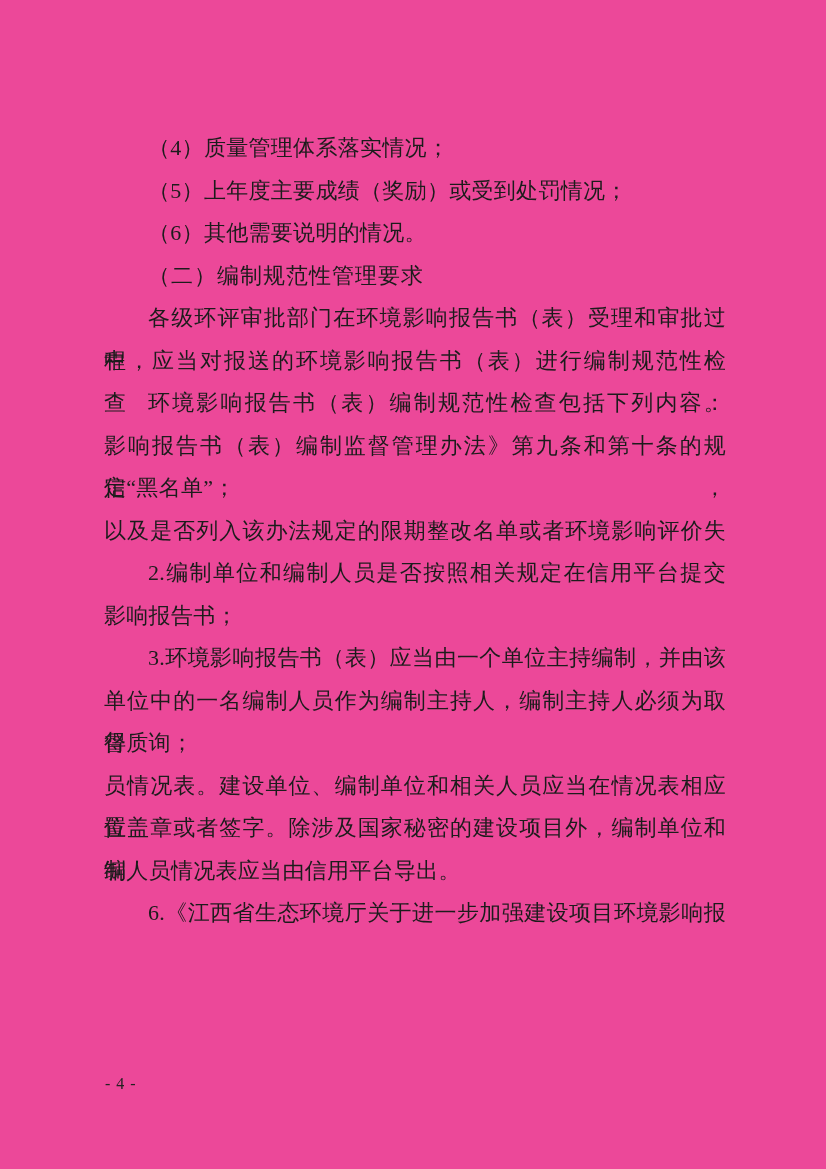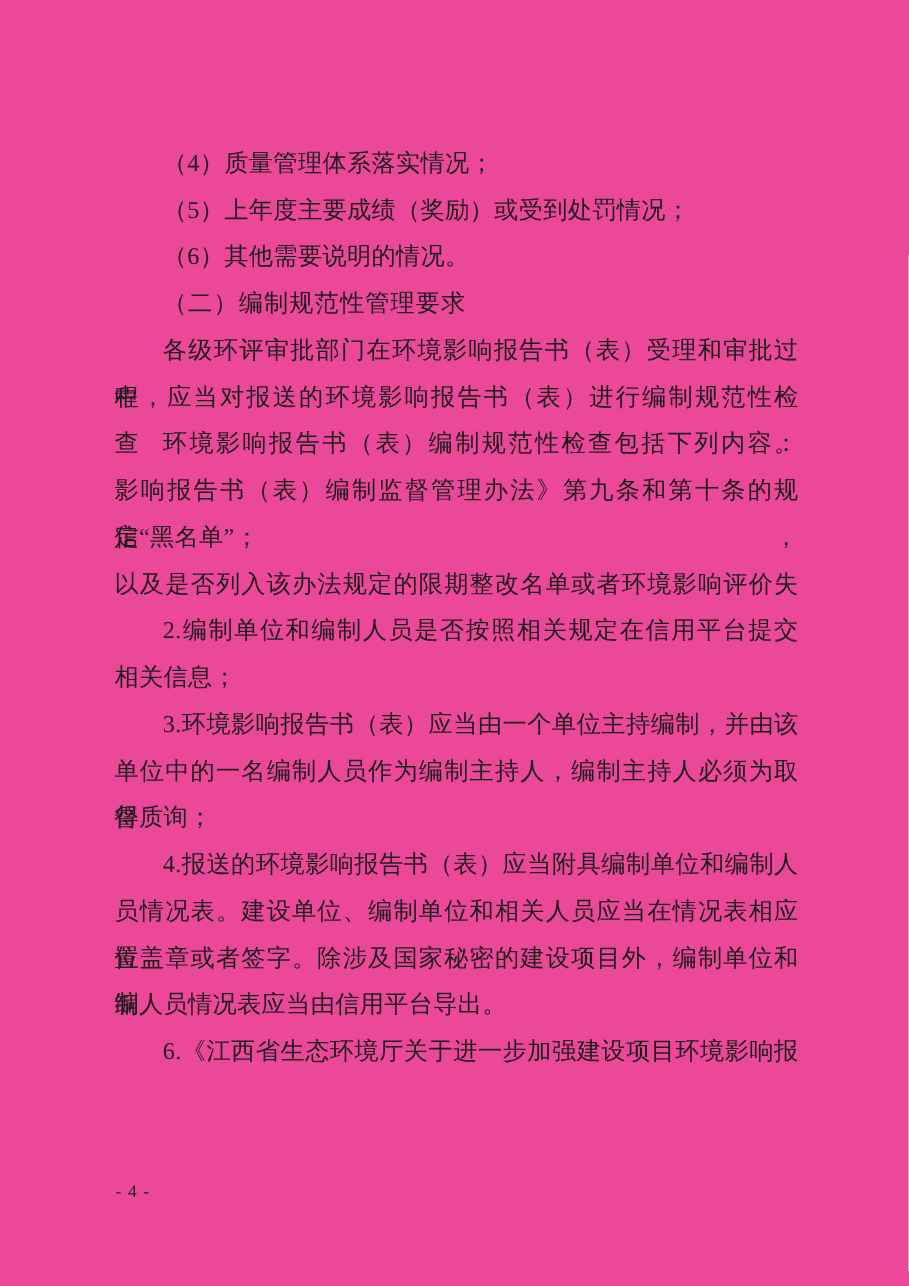--- a/index.html
+++ b/index.html
@@ -59,24 +59,23 @@
       <div class="doc-line indent">（5）上年度主要成绩（奖励）或受到处罚情况；</div>
       <div class="doc-line indent">（6）其他需要说明的情况。</div>
       <div class="doc-line indent heading">（二）编制规范性管理要求</div>
       <div class="doc-line indent full">各级环评审批部门在环境影响报告书（表）受理和审批过程</div>
       <div class="doc-line full">中，应当对报送的环境影响报告书（表）进行编制规范性检查。</div>
       <div class="doc-line indent full">环境影响报告书（表）编制规范性检查包括下列内容：</div>
       <div class="doc-line full">影响报告书（表）编制监督管理办法》第九条和第十条的规定，</div>
       <div class="doc-line">信“黑名单”；</div>
       <div class="doc-line full">以及是否列入该办法规定的限期整改名单或者环境影响评价失</div>
       <div class="doc-line indent full">2.编制单位和编制人员是否按照相关规定在信用平台提交</div>
-      <div class="doc-line">相关信息；</div>
+      <div class="doc-line">影响报告书；</div>
       <div class="doc-line indent full">3.环境影响报告书（表）应当由一个单位主持编制，并由该</div>
       <div class="doc-line full">单位中的一名编制人员作为编制主持人，编制主持人必须为取得</div>
       <div class="doc-line">督质询；</div>
-      <div class="doc-line indent full">4.报送的环境影响报告书（表）应当附具编制单位和编制人</div>
       <div class="doc-line full">员情况表。建设单位、编制单位和相关人员应当在情况表相应位</div>
       <div class="doc-line full">置盖章或者签字。除涉及国家秘密的建设项目外，编制单位和编</div>
       <div class="doc-line">制人员情况表应当由信用平台导出。</div>
       <div class="doc-line indent full">6.《江西省生态环境厅关于进一步加强建设项目环境影响报</div>
     </div>
   <div class="footer">- 4 -</div>
 </div>
 
 </body></html>

